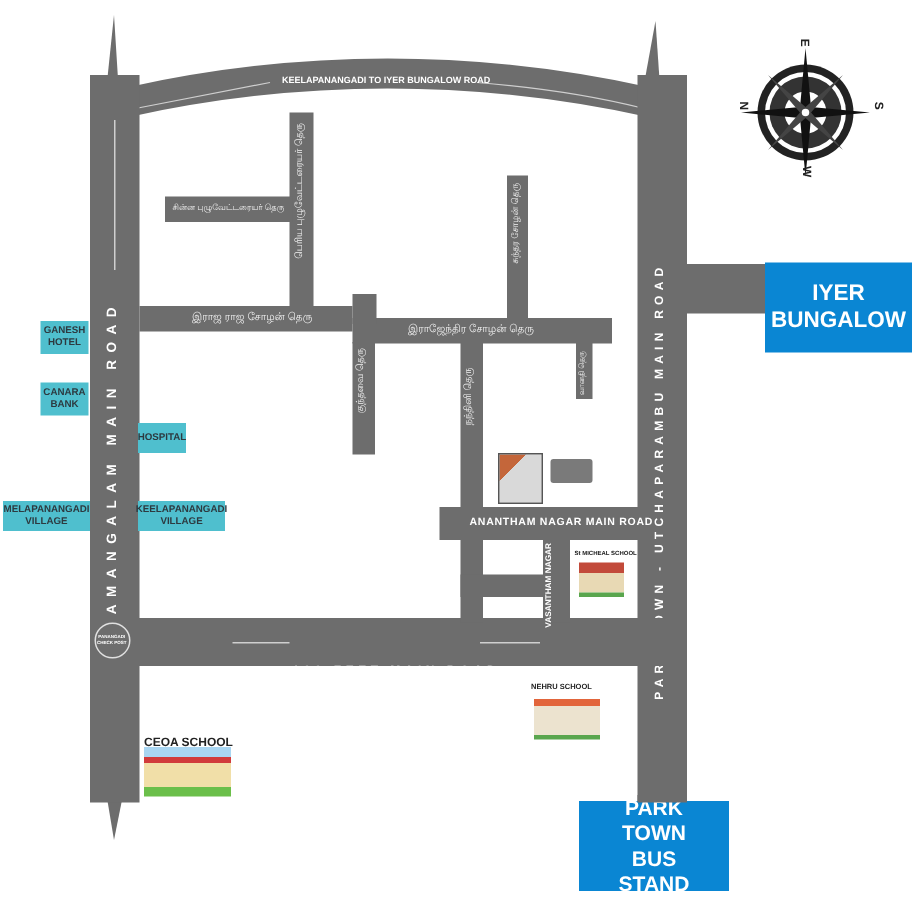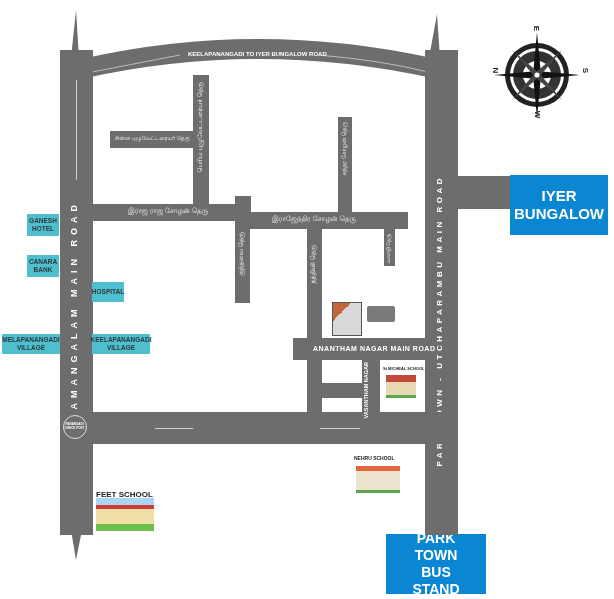--- a/index.html
+++ b/index.html
@@ -88,21 +88,21 @@
 <div class="blue" style="left:510px;top:175px;width:98px;height:60px;font-size:15px;padding:0 29px;box-sizing:border-box;">IYER BUNGALOW</div>
 <div class="blue" style="left:386px;top:534px;width:100px;height:60px;font-size:14px;padding:0 26px;box-sizing:border-box;">PARK TOWN BUS STAND</div>
 <div class="road" style="left:425px;top:530px;width:33px;height:5px;"></div>
 
 <div class="school-lbl" style="left:383px;top:366px;font-size:4px;">St MICHEAL SCHOOL</div>
 <div style="position:absolute;left:386px;top:375px;width:30px;height:20px;background:linear-gradient(#c24a3a 35%,#e8d9b4 35%);border-bottom:3px solid #5aa64e;"></div>
 
 <div class="school-lbl" style="left:354px;top:455px;font-size:5px;">NEHRU SCHOOL</div>
 <div style="position:absolute;left:356px;top:466px;width:44px;height:24px;background:linear-gradient(#e2653b 20%,#ece3cf 20%);border-bottom:3px solid #5aa64e;"></div>
 
-<div class="school-lbl" style="left:96px;top:490px;font-size:8px;">FEET SCHOOL</div>
+<div class="school-lbl" style="left:96px;top:490px;font-size:8px;">CEOA SCHOOL</div>
 <div style="position:absolute;left:96px;top:498px;width:58px;height:33px;background:linear-gradient(#a9d6f2 20%,#d13b3b 20%,#d13b3b 32%,#f1dfa8 32%,#f1dfa8 80%,#6bbf4a 80%);"></div>
 
 <svg style="position:absolute;left:492px;top:30px" width="90" height="90" viewBox="0 0 90 90">
   <circle cx="45" cy="45" r="32" fill="#222"></circle>
   <circle cx="45" cy="45" r="27" fill="#fff"></circle>
   <circle cx="45" cy="45" r="24" fill="#333"></circle>
   <circle cx="45" cy="45" r="14" fill="#fff"></circle>
   <polygon points="45,2 49,45 45,88 41,45" fill="#111"></polygon>
   <polygon points="2,45 45,41 88,45 45,49" fill="#111"></polygon>
   <polygon points="20,20 47,43 70,70 43,47" fill="#444"></polygon>

